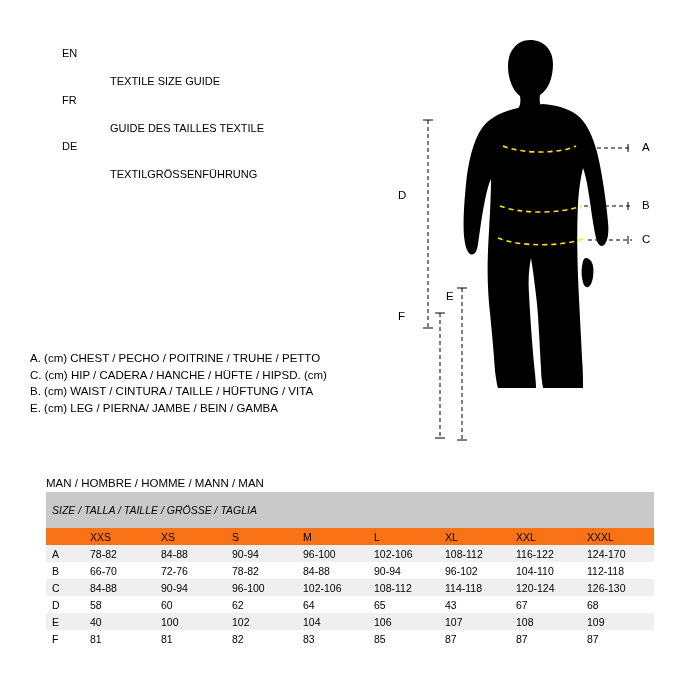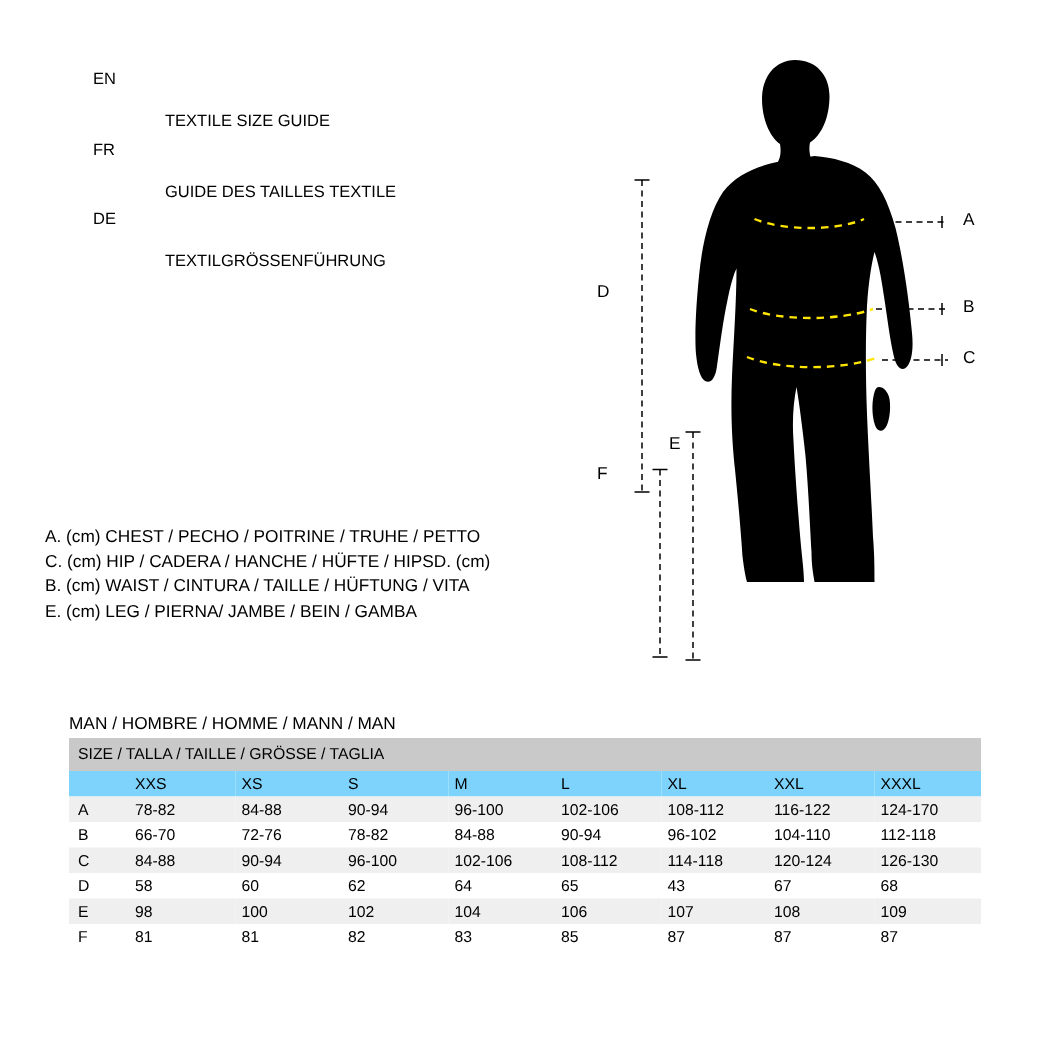--- a/index.html
+++ b/index.html
@@ -95,26 +95,27 @@
   td, th {
     padding: 0;
     height: 17px;
     text-align: left;
     font-weight: normal;
     font-size: 10.5px;
     vertical-align: middle;
   }
   .title-row td {
     background: #c9c9c9;
-    height: 22px;
+    height: 36px;
     padding-left: 6px;
     font-size: 10.5px;
+    font-style: italic;
   }
   .head-row td {
-    background: #7dd3fc;
+    background: #f97316;
     height: 17px;
   }
   .row-alt td { background: #efefef; }
   .row-norm td { background: #ffffff; }
   .col-label {
     width: 40px;
     padding-left: 6px;
   }
   .cell {
     padding-left: 4px;
@@ -307,21 +308,21 @@
           <td class="cell">62</td>
           <td class="cell">64</td>
           <td class="cell">65</td>
           <td class="cell">43</td>
           <td class="cell">67</td>
           <td class="cell">68</td>
         </tr>
 
         <tr class="row-alt">
           <td class="col-label">E</td>
-          <td class="cell">98</td>
+          <td class="cell">40</td>
           <td class="cell">100</td>
           <td class="cell">102</td>
           <td class="cell">104</td>
           <td class="cell">106</td>
           <td class="cell">107</td>
           <td class="cell">108</td>
           <td class="cell">109</td>
         </tr>
 
         <tr class="row-norm">

